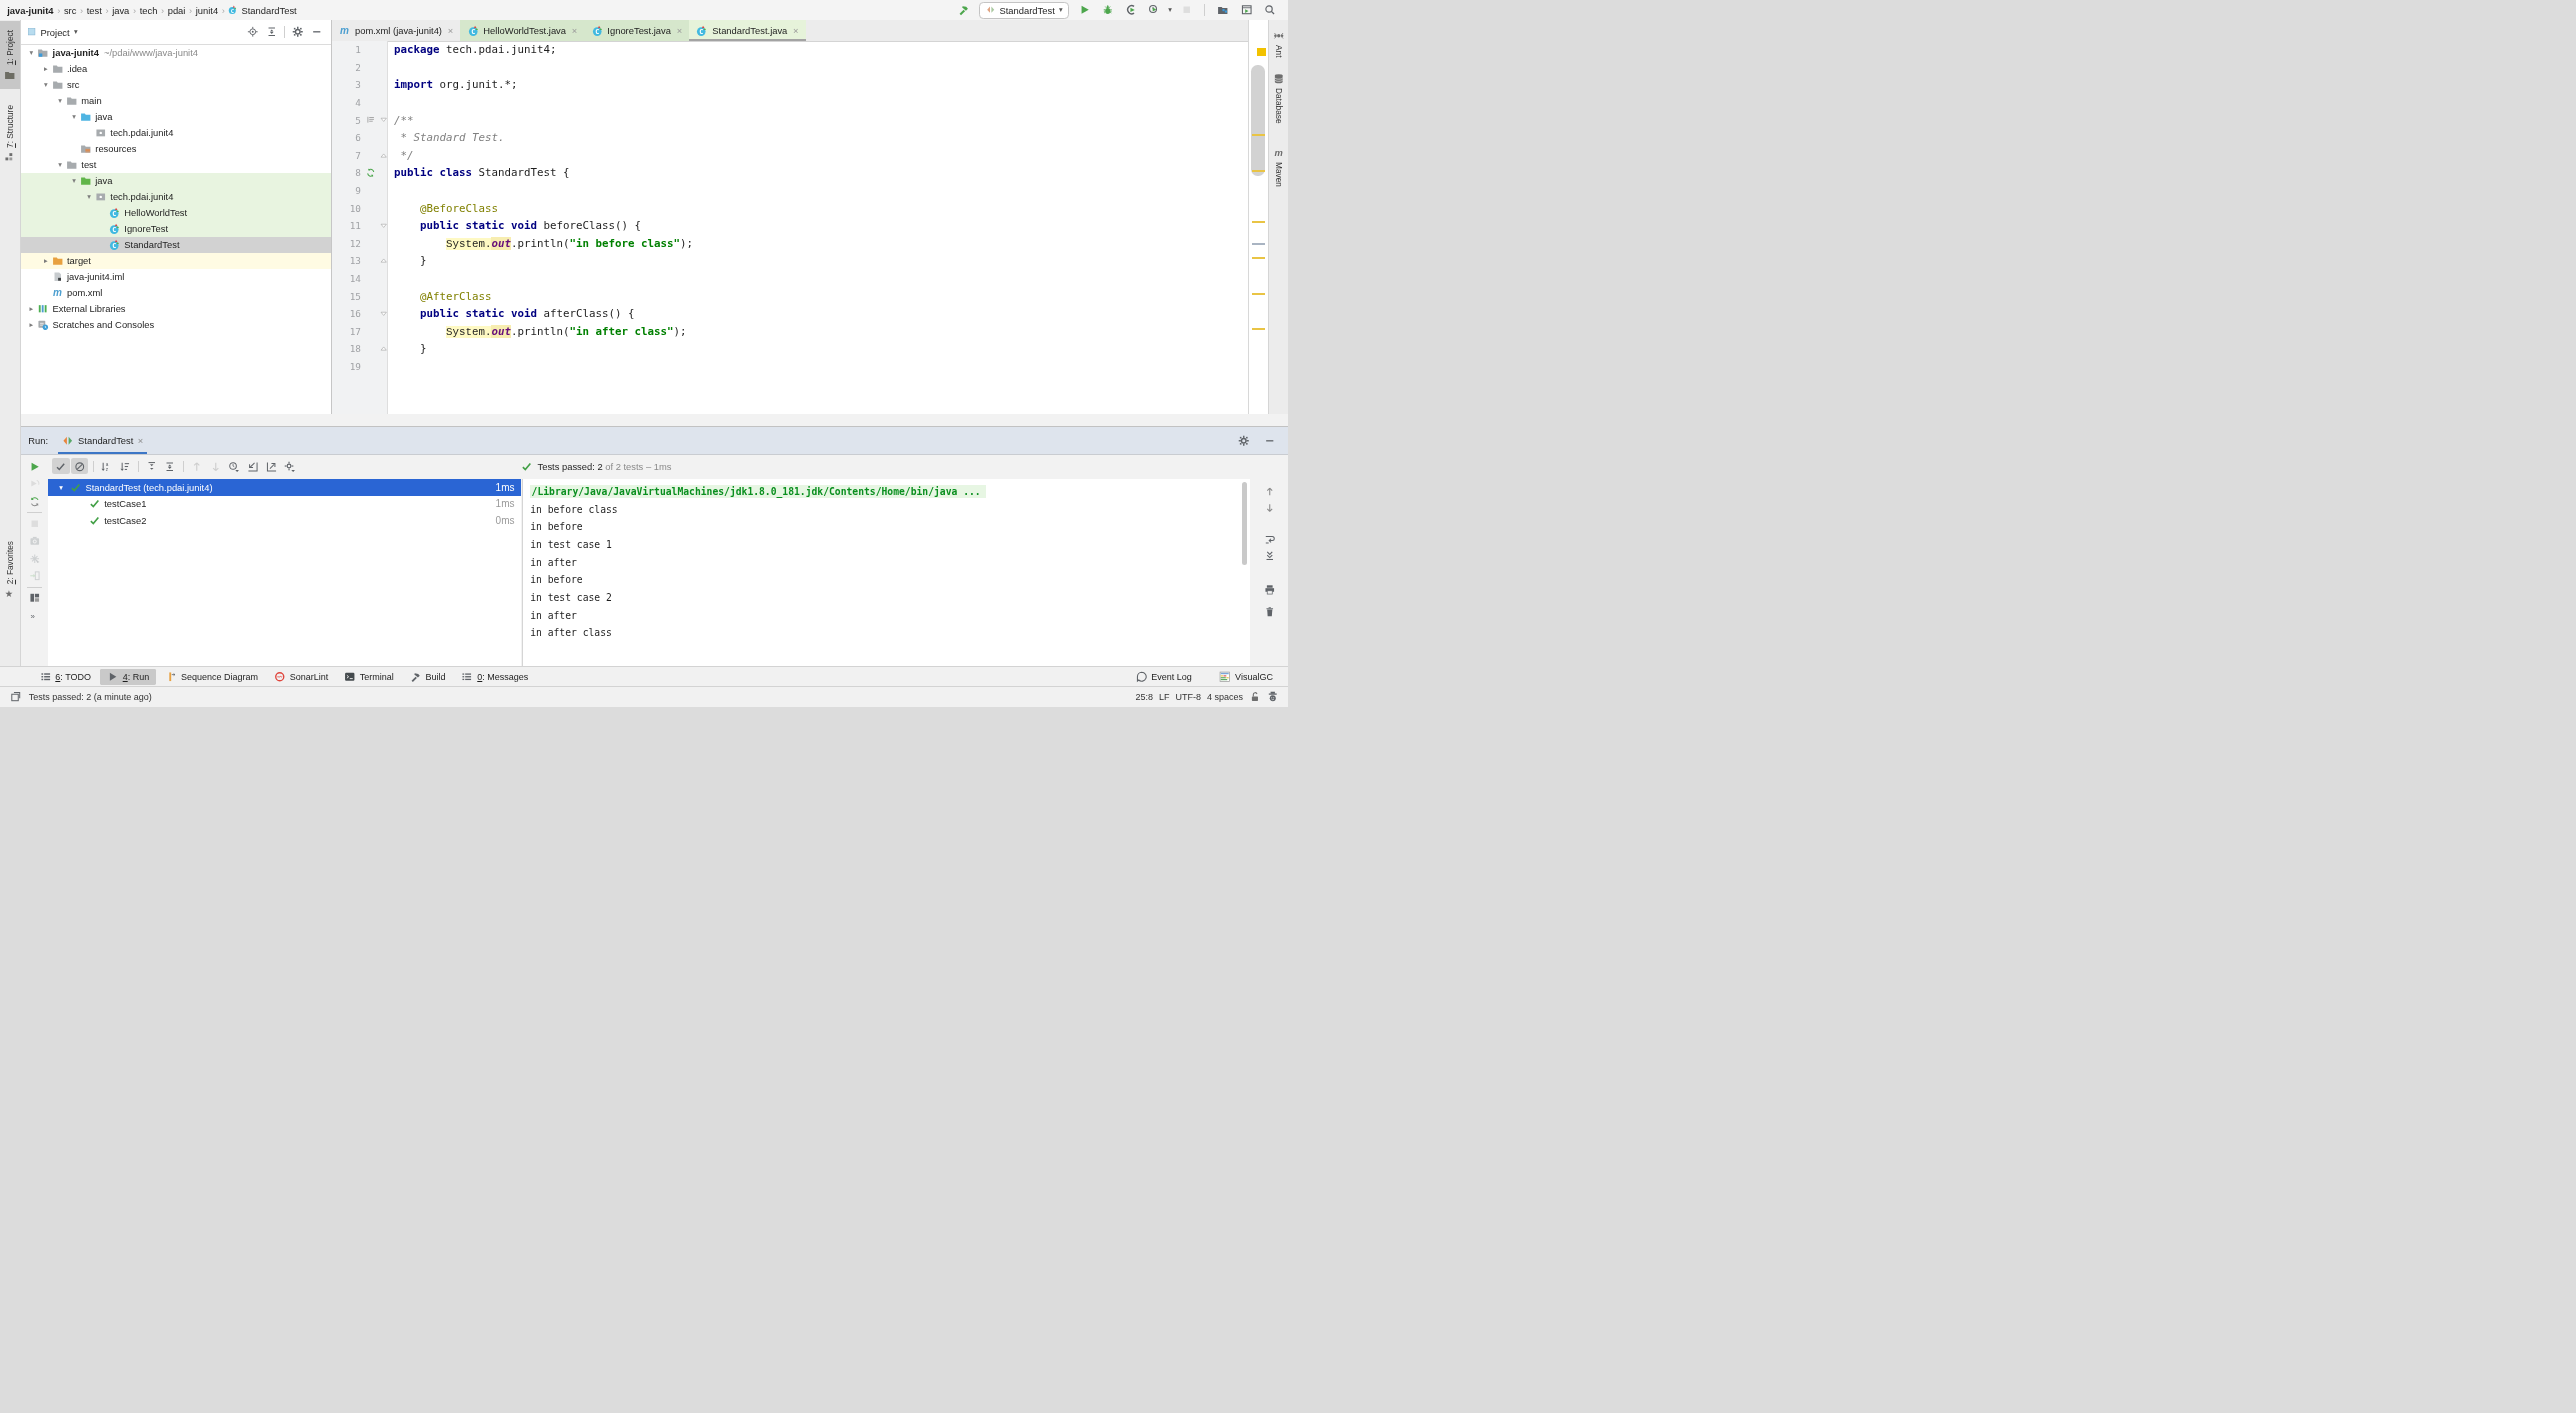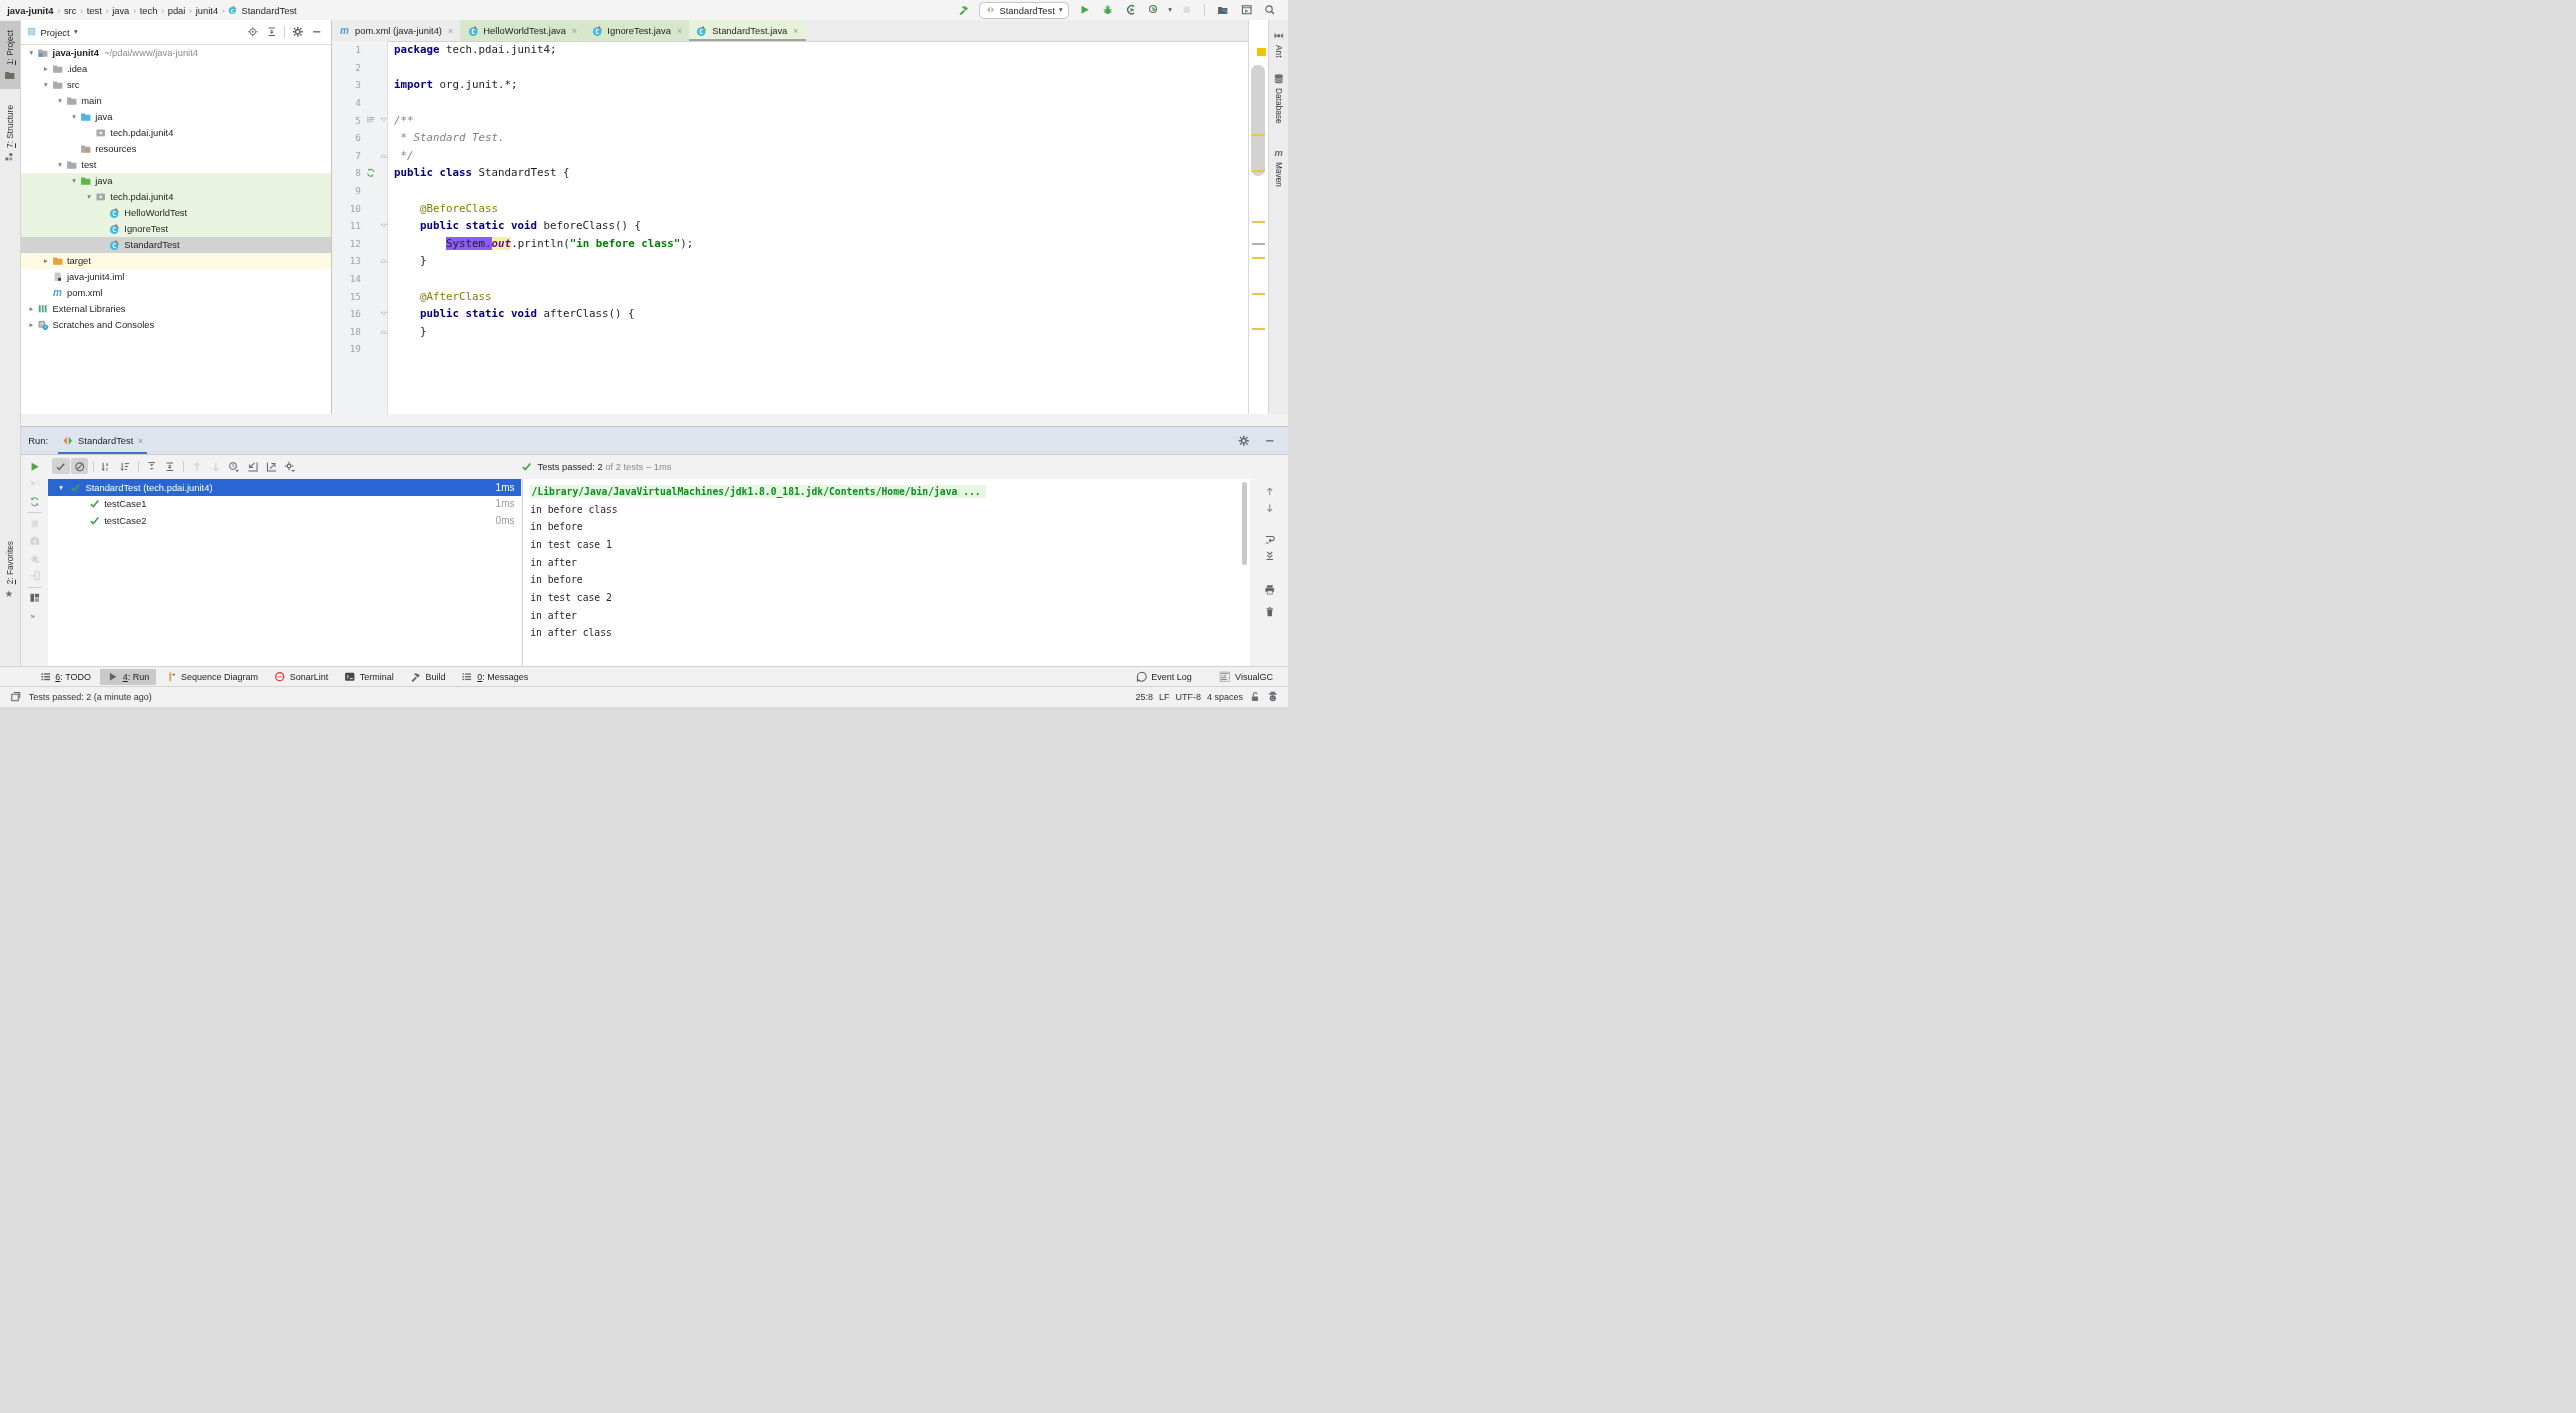--- a/index.html
+++ b/index.html
@@ -64,21 +64,21 @@
   #gutterbg{position:absolute;left:0;top:0;bottom:0;width:55px;background:#f1f2f3;border-right:0.7px solid #dedede;}
   .cline{position:relative;height:17.6px;display:flex;align-items:center;white-space:pre;}
   .cline .num{width:29px;text-align:right;color:#a1a3a6;font-size:9.4px;flex:0 0 auto;padding-right:2.9px;}
   .cline .gic{width:14.4px;flex:0 0 auto;display:flex;justify-content:center;}
   .cline .fold{width:11.5px;flex:0 0 auto;display:flex;justify-content:center;}
   .cline .src{padding-left:4.3px;}
   .kw{color:#000080;font-weight:bold;}
   .ann{color:#808000;}
   .str{color:#008000;font-weight:bold;}
   .cmt{color:#808080;font-style:italic;}
-  .hl{background:#8b5cf6;}
+  .hl{background:#fef9c3;font-family:Liberation Mono, monospace;}
   .out{background:#f7edb0;color:#660e7a;font-style:italic;font-weight:bold;}
 
   
   #markerbar{position:absolute;left:1248px;top:20px;width:19.4px;height:394px;background:#fff;border-left:0.7px solid #d8d8d8;}
   #markerbar .topsq{position:absolute;left:8px;top:28px;width:8.6px;height:8px;background:#f2c200;}
   #markerbar .thumb{position:absolute;left:2.2px;top:45px;width:13.7px;height:111px;background:#d2d2d2;border-radius:6.5px;}
   .tick{position:absolute;left:2.9px;width:13px;height:2.2px;background:#e9c445;}
   .tick.gray{background:#a9b4c2;}
 
   
@@ -656,20 +656,24 @@
           <span class="num">15</span>
           <span class="gic"></span><span class="fold"></span>
           <span class="src"><span class="">    </span><span class="ann">@AfterClass</span></span></div>
           <div class="cline">
           <span class="num">16</span>
           <span class="gic"></span><span class="fold"><span class="ic sm"><svg viewBox="0 0 16 16">
                   <path d="M3.5 5.5h9L8 11z" fill="#fff" stroke="#9e9e9e"></path>
                 </svg></span></span>
           <span class="src"><span class="">    </span><span class="kw">public static void</span><span class=""> afterClass() {</span></span></div>
           <div class="cline">
+          <span class="num">17</span>
+          <span class="gic"></span><span class="fold"></span>
+          <span class="src"><span class="">        </span><span class="hl">System.</span><span class="out">out</span><span class="">.println(</span><span class="str">"in after class"</span><span class="">);</span></span></div>
+          <div class="cline">
           <span class="num">18</span>
           <span class="gic"></span><span class="fold"><span class="ic sm"><svg viewBox="0 0 16 16">
                   <path d="M3.5 10.5h9L8 5z" fill="#fff" stroke="#9e9e9e"></path>
                 </svg></span></span>
           <span class="src"><span class="">    }</span></span></div>
           <div class="cline">
           <span class="num">19</span>
           <span class="gic"></span><span class="fold"></span>
           <span class="src"></span></div>
         </div>

